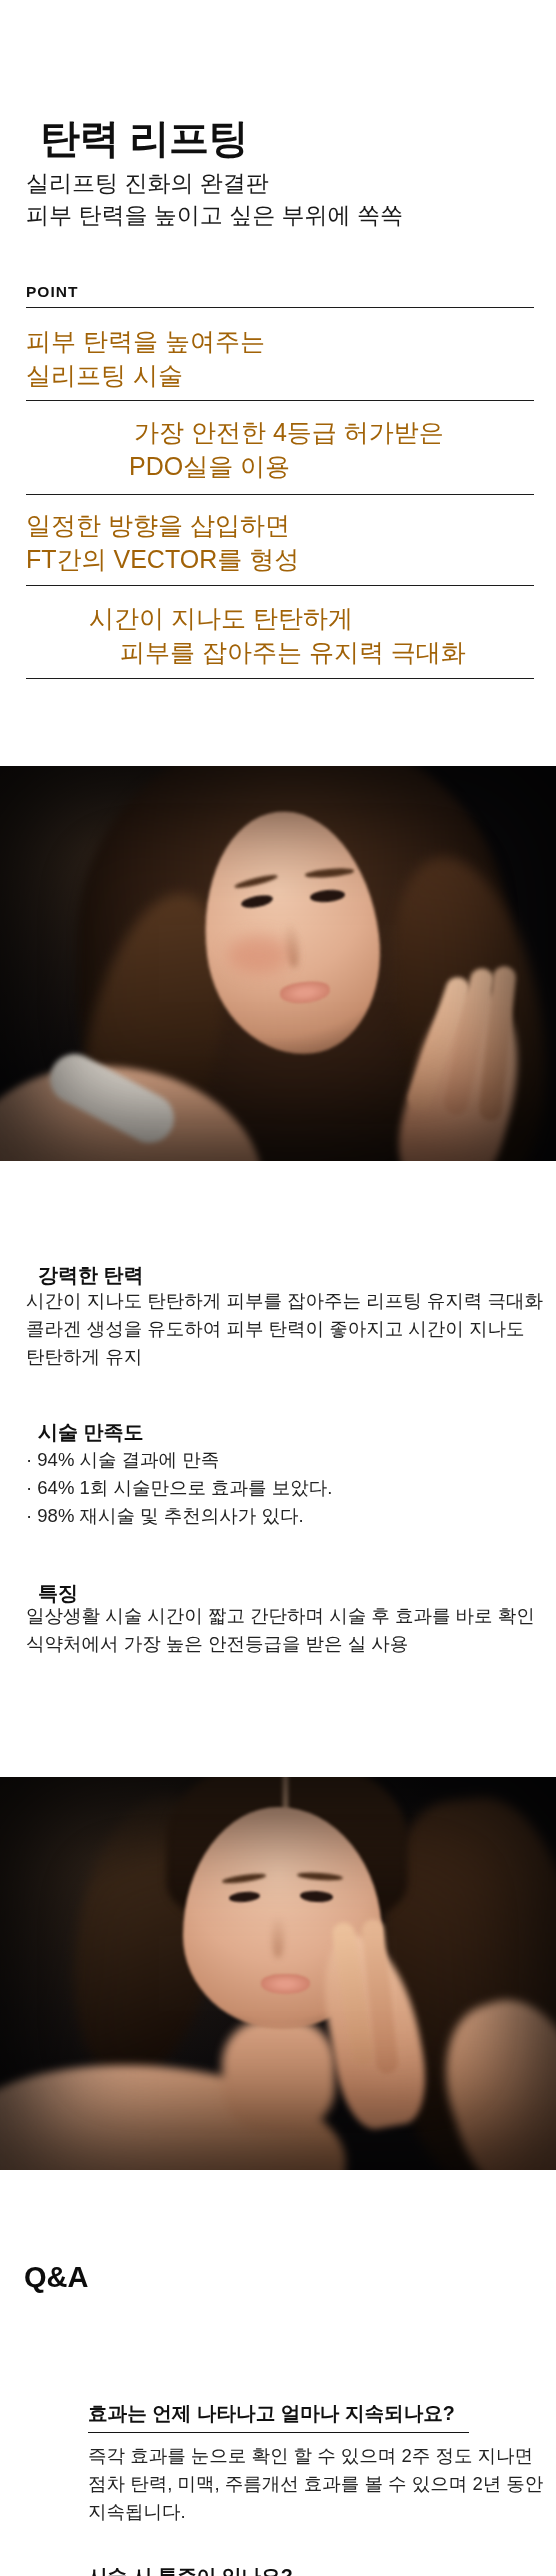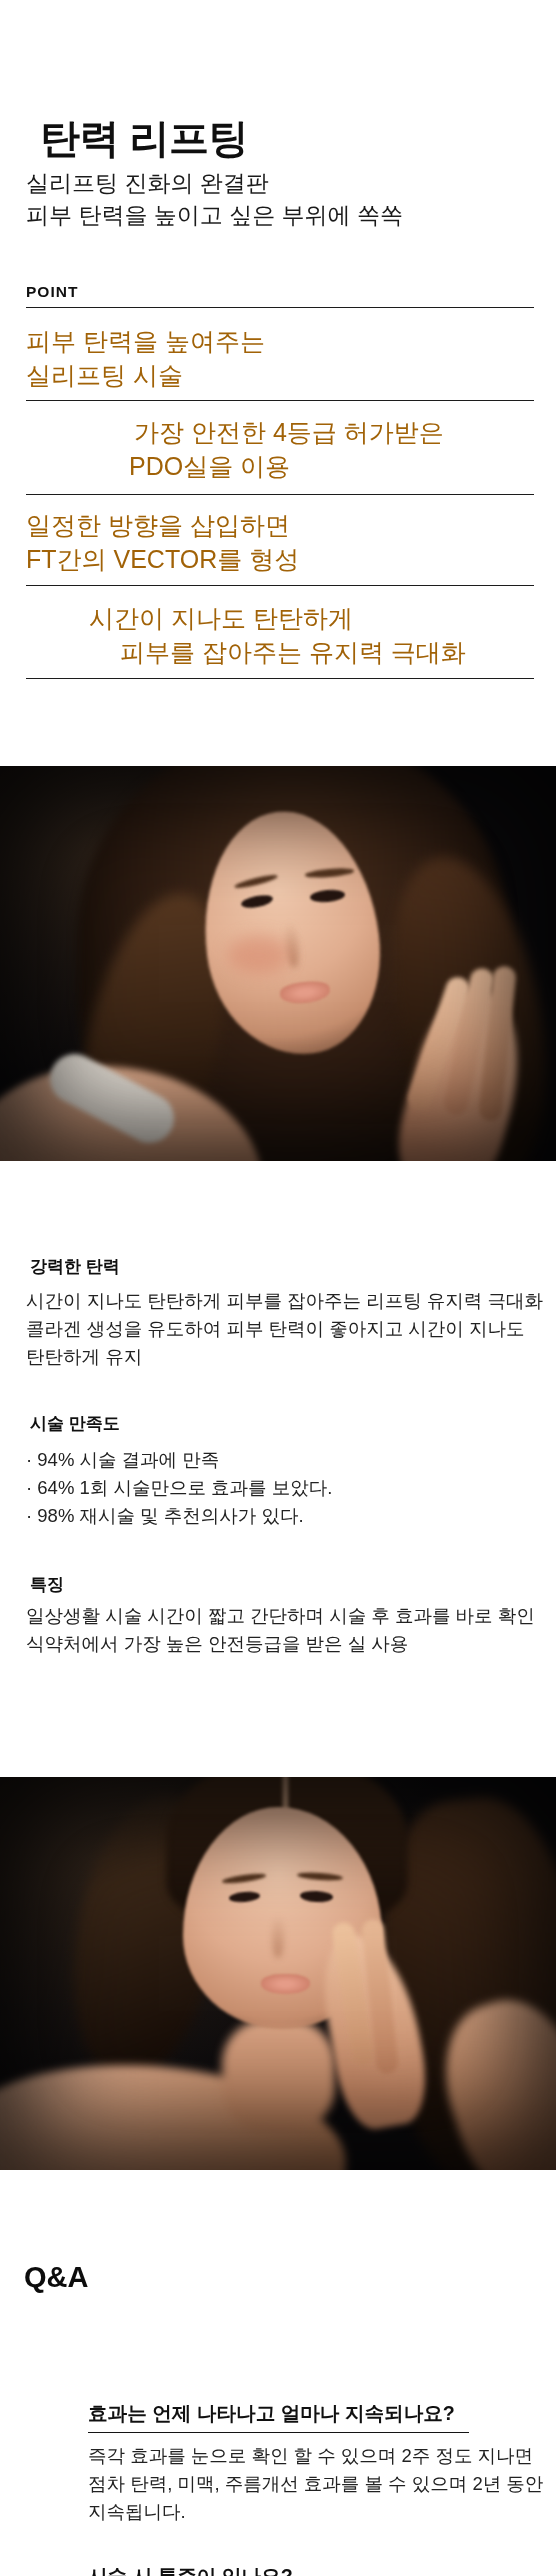--- a/index.html
+++ b/index.html
@@ -123,21 +123,21 @@
   .p2-neck{left:222px; top:242px; width:113px; height:113px; border-radius:40%;
     background:linear-gradient(#d7a283,#b67c58); filter:blur(4.6px);}
   .p2-chest{left:-46px; top:289px; width:392px; height:170px; border-radius:50% 50% 0 0;
     background:linear-gradient(150deg,#dcab8d 12%, #b07650 75%); transform:rotate(4deg); filter:blur(4.1px);}
   .p2-arm{left:453px; top:222px; width:134px; height:206px; border-radius:45%;
     background:linear-gradient(200deg,#d3a07f 10%, #9e6745 80%); transform:rotate(-18deg); filter:blur(4.6px);}
   .vignette{left:0; top:0; right:0; bottom:0;
     box-shadow:inset 0 0 103px 36px rgba(2,2,3,.8);}
 
   
-  .sec-heading{position:absolute; left:26px; font-size:17px; line-height:24px; font-weight:700; color:#101010; margin:4px;}
+  .sec-heading{position:absolute; left:26px; font-size:20px; line-height:24px; font-weight:700; color:#101010; margin:12px;}
   .h-elastic{top:1251px;} .h-satisfy{top:1408px;} .h-feature{top:1569px;}
   .sec-para{position:absolute; left:26px; right:7px;}
   .pa-elastic{top:1287px;} .pa-satisfy{top:1446px;} .pa-feature{top:1602px;}
   .bline{font-size:18.5px; line-height:28px; font-weight:400; color:var(--text-body); white-space:nowrap;}
 
   
   .qa-heading{position:absolute; left:24px; top:2261px; font-size:29px; line-height:1.15;
     font-weight:600; color:#0c0c0c; margin:0;}
   .qa-q{position:absolute; left:88px; font-size:19.6px; line-height:23px; font-weight:700; color:#101010;}
   .qa-q .uline{display:inline-block; padding:0 14.4px 7.2px 0; border-bottom:1.5px solid var(--underline); white-space:nowrap;text-align:right;}

